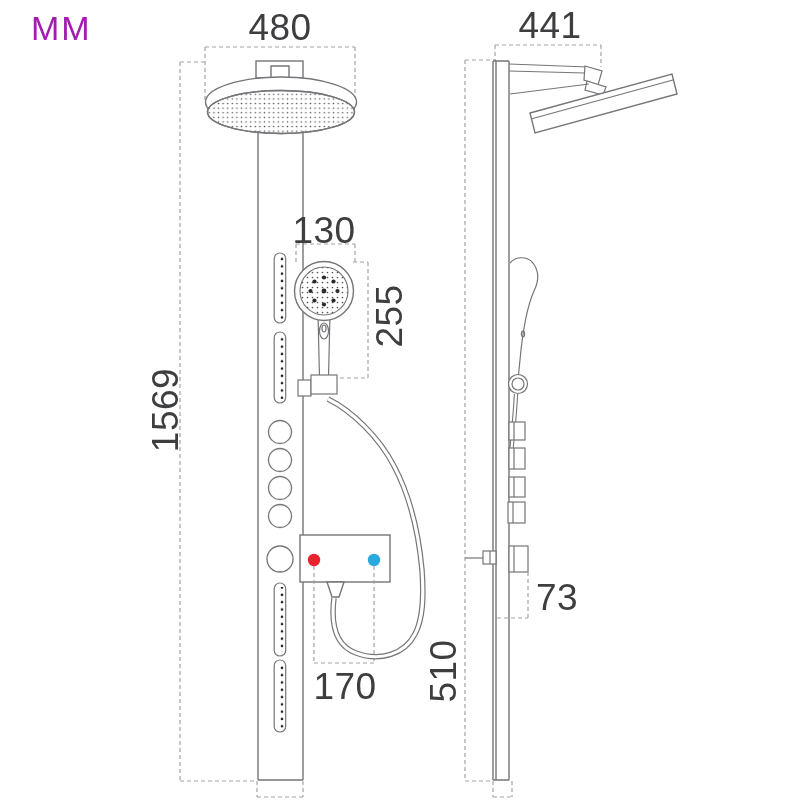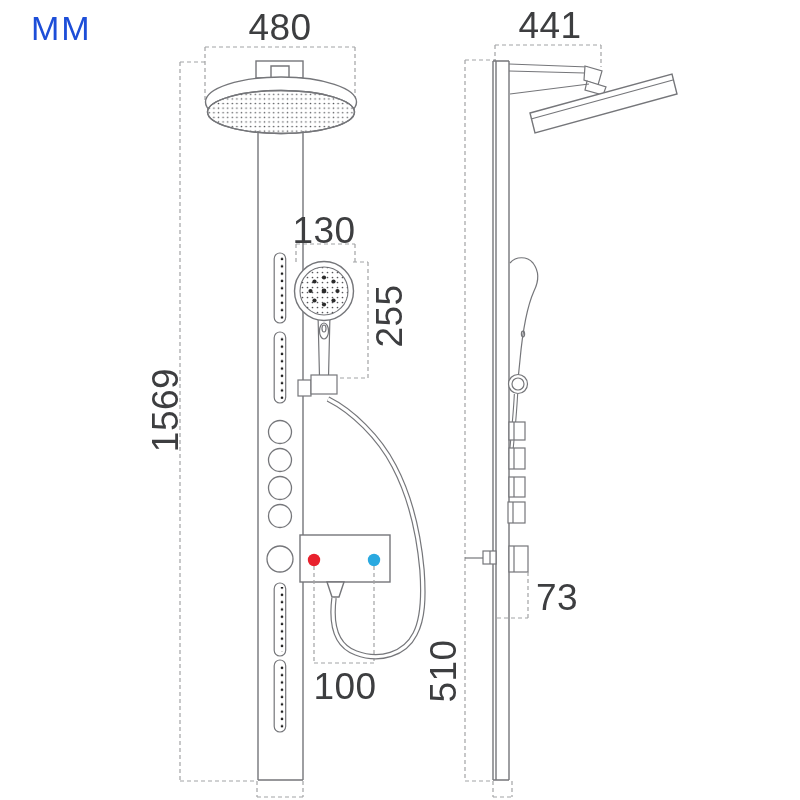--- a/index.html
+++ b/index.html
@@ -7,21 +7,21 @@
     position:relative;width:800px;height:800px;background:#ffffff;overflow:hidden;
     font-family:"Liberation Sans", sans-serif;
   }
   .canvas svg{position:absolute;left:0;top:0;}
   .dim{
     position:absolute;transform:translate(-50%,-50%);
     font-size:37px;color:#3d3e40;letter-spacing:0.5px;white-space:nowrap;line-height:1;
   }
   .dim.rot{transform:translate(-50%,-50%) rotate(-90deg);}
   .unit{
-    position:absolute;left:31px;top:11px;font-size:34px;color:#1d4ed8;
+    position:absolute;left:31px;top:11px;font-size:34px;color:#a21caf;
     letter-spacing:2px;line-height:1;
   }
 </style>
 </head>
 <body>
 
 <div class="canvas">
 
   <svg width="800" height="800" viewBox="0 0 800 800">
     <defs>
@@ -188,17 +188,17 @@
     </g>
   </svg>
 
   <div class="unit">MM</div>
 
   <div class="dim" style="left:280px;top:27px;">480</div>
   <div class="dim" style="left:550px;top:25px;">441</div>
   <div class="dim" style="left:324px;top:230px;">130</div>
   <div class="dim rot" style="left:389px;top:316px;">255</div>
   <div class="dim rot" style="left:165px;top:410px;">1569</div>
-  <div class="dim" style="left:345px;top:686px;">100</div>
+  <div class="dim" style="left:345px;top:686px;">170</div>
   <div class="dim rot" style="left:443px;top:671px;">510</div>
   <div class="dim" style="left:557px;top:597px;text-align:center;">73</div>
 
 </div>
 
 </body></html>

